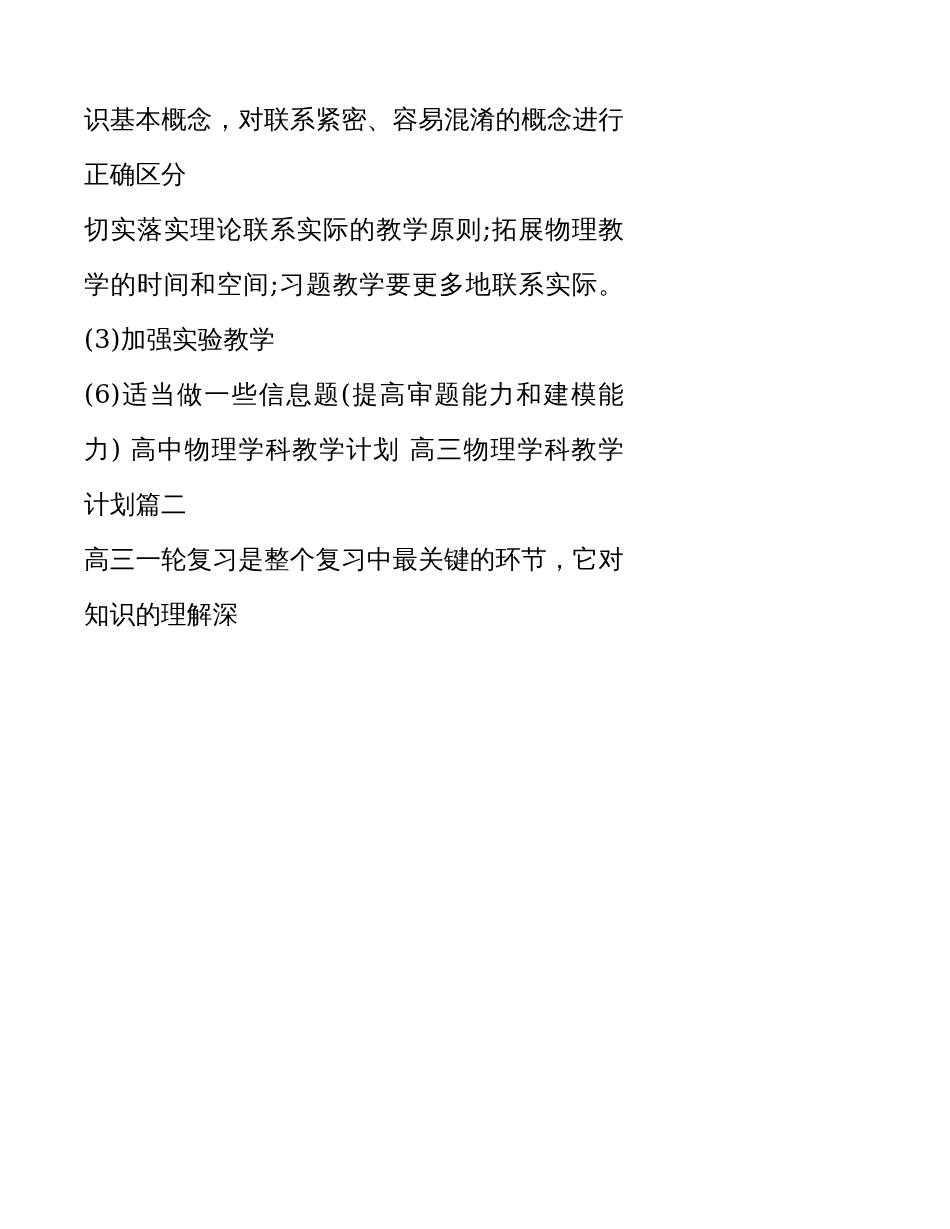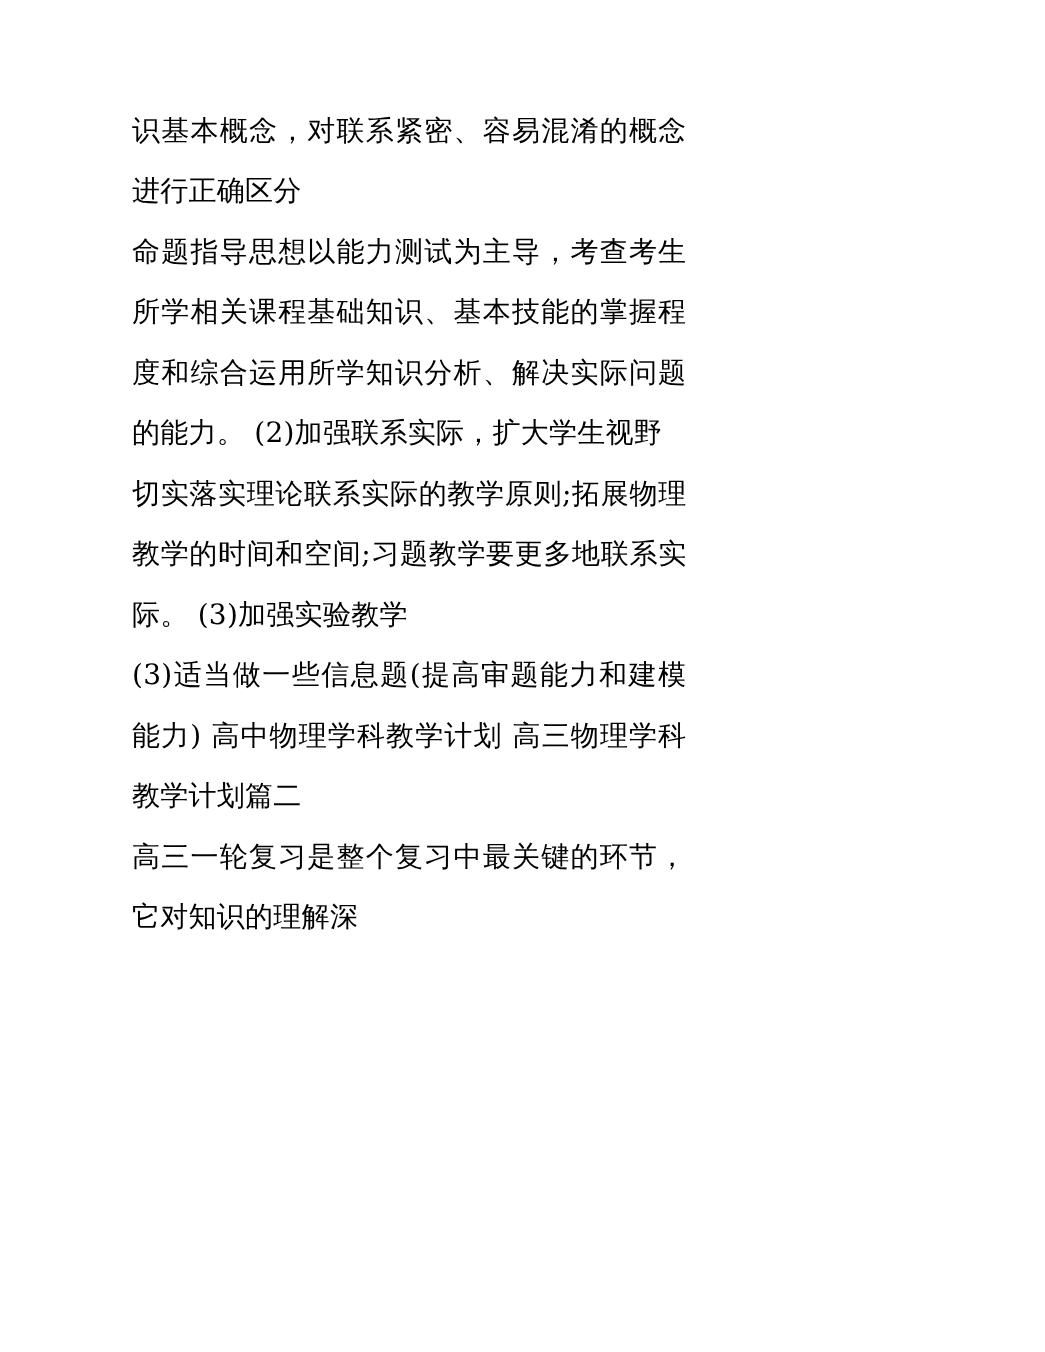--- a/index.html
+++ b/index.html
@@ -11,21 +11,21 @@
     width: 950px;
     height: 1229px;
     font-family: "DejaVu Serif", "Liberation Serif", serif;
     color: #000000;
     overflow: hidden;
   }
   .page {
     width: 752px;
     height: 1229px;
     box-sizing: border-box;
-    padding: 92px 128px 40px 120px;
+    padding: 92px 128px 40px 84px;
     position: relative;
   }
   .doc-body {
     font-size: 25.5px;
     line-height: 55px;
     letter-spacing: 0.2px;
     text-align: justify;
     text-justify: inter-ideograph;
   }
   .para {
@@ -34,18 +34,17 @@
     text-indent: 0;
     white-space: normal;
   }
 </style>
 </head>
 <body>
 
 <div class="page">
   <div class="doc-body">
     <p class="para">识基本概念，对联系紧密、容易混淆的概念进行正确区分</p>
-    <p class="para">命题指导思想以能力测试为主导，考查考生所学相关课程基础知识、基本技能的掌握程度和综合运用所学知识分析、解决实际问题的能力。 (2)加强联系实际，扩大学生视野</p>
     <p class="para">切实落实理论联系实际的教学原则;拓展物理教学的时间和空间;习题教学要更多地联系实际。 (3)加强实验教学</p>
-    <p class="para">(3)适当做一些信息题(提高审题能力和建模能力) 高中物理学科教学计划 高三物理学科教学计划篇二</p>
+    <p class="para">(6)适当做一些信息题(提高审题能力和建模能力) 高中物理学科教学计划 高三物理学科教学计划篇二</p>
     <p class="para">高三一轮复习是整个复习中最关键的环节，它对知识的理解深</p>
   </div>
 </div>
 
 </body></html>

